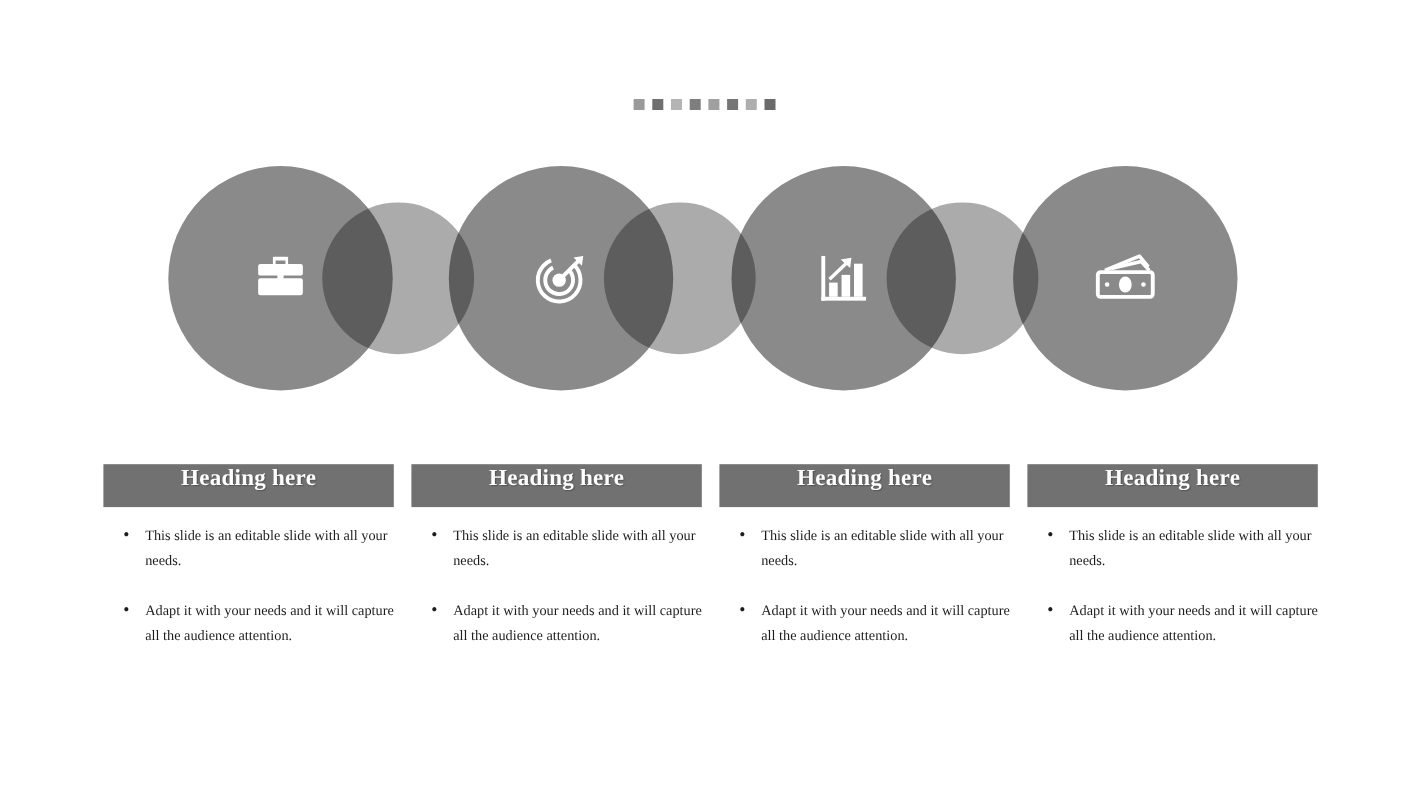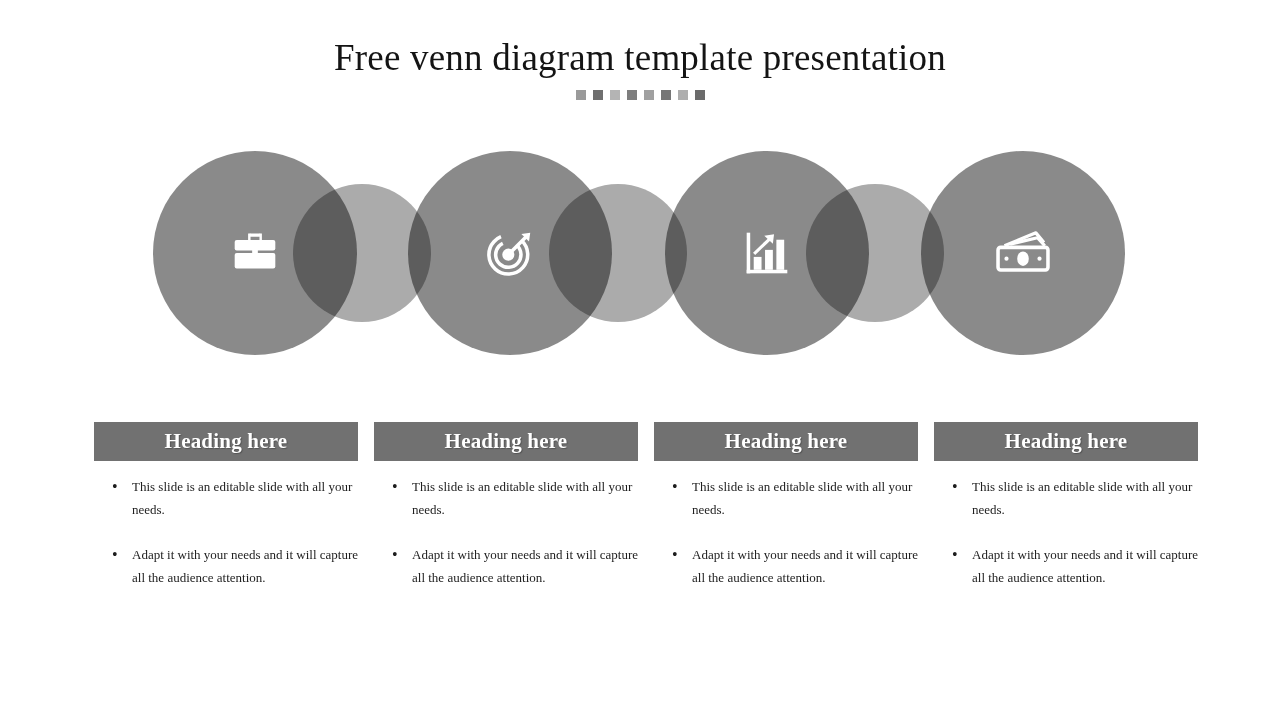--- a/index.html
+++ b/index.html
@@ -91,21 +91,20 @@
     display: flex;
     gap: 16px;
   }
   .column {
     width: 264px;
     flex: 0 0 264px;
   }
   .heading-bar {
     height: 39px;
     display: flex;
-    align-items: center;
     justify-content: center;
   }
   .heading-text {
     font-family: "Liberation Serif", "DejaVu Serif", serif;
     font-weight: bold;
     font-size: 21px;
     color: #ffffff;
     text-shadow: 1px 1px 1px rgba(60,60,60,0.55);
     letter-spacing: 0.2px;
   }
@@ -132,21 +131,20 @@
     font-size: 13px;
     line-height: 23px;
     color: #1d1d1d;
   }
 </style>
 </head>
 <body>
 
 <div class="slide">
 
-  <div class="title">Free venn diagram template presentation</div>
 
   <div class="squares">
       <div class="sq" style="background: rgb(154, 154, 154);"></div>
       <div class="sq" style="background: rgb(111, 111, 111);"></div>
       <div class="sq" style="background: rgb(180, 180, 180);"></div>
       <div class="sq" style="background: rgb(126, 126, 126);"></div>
       <div class="sq" style="background: rgb(160, 160, 160);"></div>
       <div class="sq" style="background: rgb(118, 118, 118);"></div>
       <div class="sq" style="background: rgb(174, 174, 174);"></div>
       <div class="sq" style="background: rgb(107, 107, 107);"></div>

